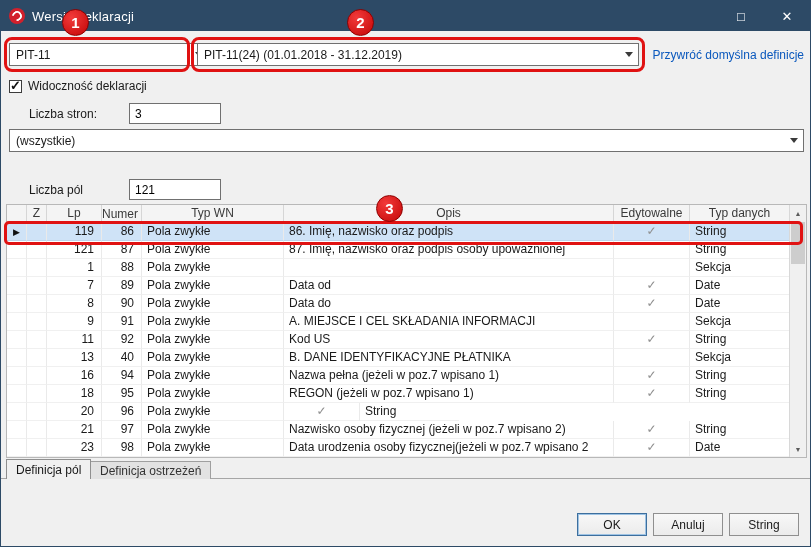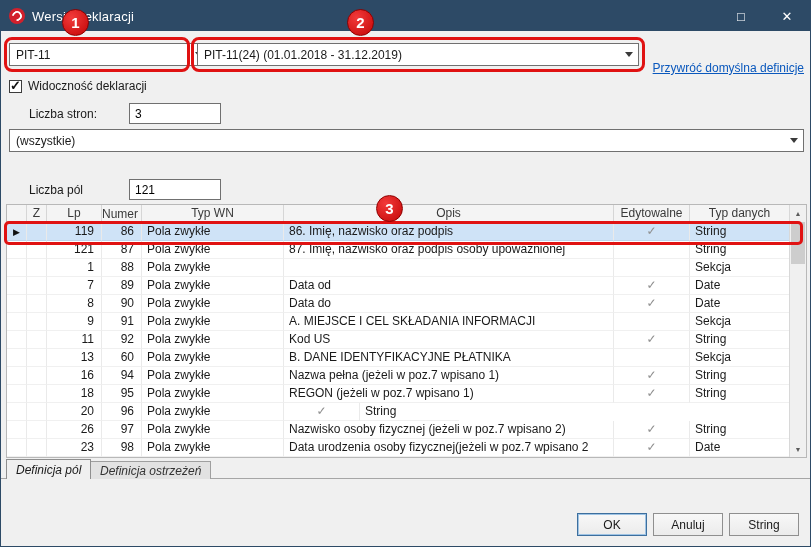--- a/index.html
+++ b/index.html
@@ -27,21 +27,21 @@
   .combo-text { flex:1; padding:0 6px; white-space:nowrap; overflow:hidden; }
   .combo-arrow { width:18px; height:100%; display:flex; align-items:center; justify-content:center; }
   .combo-arrow i { width:0; height:0; border-left:4px solid transparent; border-right:4px solid transparent;
                    border-top:5px solid #3a3a3a; }
 
   #combo-form    { left:8px;  top:42px;  width:200px;gap:44px; }
   #combo-version { left:196px; top:42px; width:442px; }
   #combo-filter  { left:8px;  top:128px; width:795px; }
 
   .restore-link { position:absolute; top:47px; right:6px; color:#0a58bd;
-                  text-decoration:underline; white-space:nowrap; cursor:pointer;margin-top:13px; }
+                  white-space:nowrap; cursor:pointer; }
 
   .checkbox-row { position:absolute; left:8px; top:78px; display:flex; align-items:center; }
   .checkbox-box { width:13px; height:13px; background:#fff; border:1px solid #3c3c3c;
                   position:relative; margin-right:6px; }
   .checkbox-box span { position:absolute; left:0px; top:-3px; font-size:13px; font-weight:bold; color:#111; }
 
   .field-label { position:absolute; white-space:nowrap;margin-left:20px; }
   #label-pages  { left:8px; top:106px; }
   #label-fields { left:8px; top:182px; }
 
@@ -76,21 +76,21 @@
   .grid-scroll { width:17px; background:#f0f0f0; border-left:1px solid #d8d8d8; position:relative; }
   .scroll-arrow { position:absolute; left:0; width:16px; height:16px; display:flex;
                   align-items:center; justify-content:center; font-size:7px; color:#5b5b5b; }
   .scroll-up { top:0; }
   .scroll-down { bottom:0; }
   .scroll-thumb { position:absolute; left:1px; top:17px; width:14px; height:42px; background:#cdcdcd; }
 
   
   .tabline { position:absolute; left:0; top:477px; width:811px; height:1px; background:#a6a6a6; }
   .tab { position:absolute; display:flex; align-items:center; justify-content:center;
-         padding:0 9px; white-space:nowrap; cursor:default;font-style:italic; }
+         padding:0 9px; white-space:nowrap; cursor:default; }
   .tab.active { left:5px; top:458px; height:20px; background:#f0f0f0; z-index:2;
                 border:1px solid #8f8f8f; border-bottom:none; }
   .tab.inactive { left:89px; top:460px; height:18px; background:#e2e2e2;
                   border:1px solid #9f9f9f; border-bottom:none; color:#333;text-align:center; }
 
   
   .btn { position:absolute; top:512px; width:70px; height:23px;
          background:linear-gradient(#f8f8f8,#ebebeb); border:1px solid #8f8f8f;
          display:flex; align-items:center; justify-content:center; font-size:12px; cursor:default; }
   #btn-ok     { left:576px; border-color:#3d6f9e; box-shadow:0 0 0 1px #9ec3e4 inset; }
@@ -251,21 +251,21 @@
     <div class="td c-typw">Pola zwykłe</div>
     <div class="td c-opis">Kod US</div>
     <div class="td c-edyt check-cell">✓</div>
     <div class="td c-typd">String</div>
   </div>
 
   <div class="tr">
     <div class="td c-sel"><span class="marker"></span></div>
     <div class="td c-z"></div>
     <div class="td c-lp num-cell">13</div>
-    <div class="td c-num num-cell">60</div>
+    <div class="td c-num num-cell">40</div>
     <div class="td c-typw">Pola zwykłe</div>
     <div class="td c-opis">B. DANE IDENTYFIKACYJNE PŁATNIKA</div>
     <div class="td c-edyt check-cell"></div>
     <div class="td c-typd">Sekcja</div>
   </div>
 
   <div class="tr">
     <div class="td c-sel"><span class="marker"></span></div>
     <div class="td c-z"></div>
     <div class="td c-lp num-cell">16</div>
@@ -293,21 +293,21 @@
     <div class="td c-lp num-cell">20</div>
     <div class="td c-num num-cell">96</div>
     <div class="td c-typw">Pola zwykłe</div>
     <div class="td c-edyt check-cell">✓</div>
     <div class="td c-typd">String</div>
   </div>
 
   <div class="tr">
     <div class="td c-sel"><span class="marker"></span></div>
     <div class="td c-z"></div>
-    <div class="td c-lp num-cell">26</div>
+    <div class="td c-lp num-cell">21</div>
     <div class="td c-num num-cell">97</div>
     <div class="td c-typw">Pola zwykłe</div>
     <div class="td c-opis">Nazwisko osoby fizycznej (jeżeli w poz.7 wpisano 2)</div>
     <div class="td c-edyt check-cell">✓</div>
     <div class="td c-typd">String</div>
   </div>
 
   <div class="tr">
     <div class="td c-sel"><span class="marker"></span></div>
     <div class="td c-z"></div>

